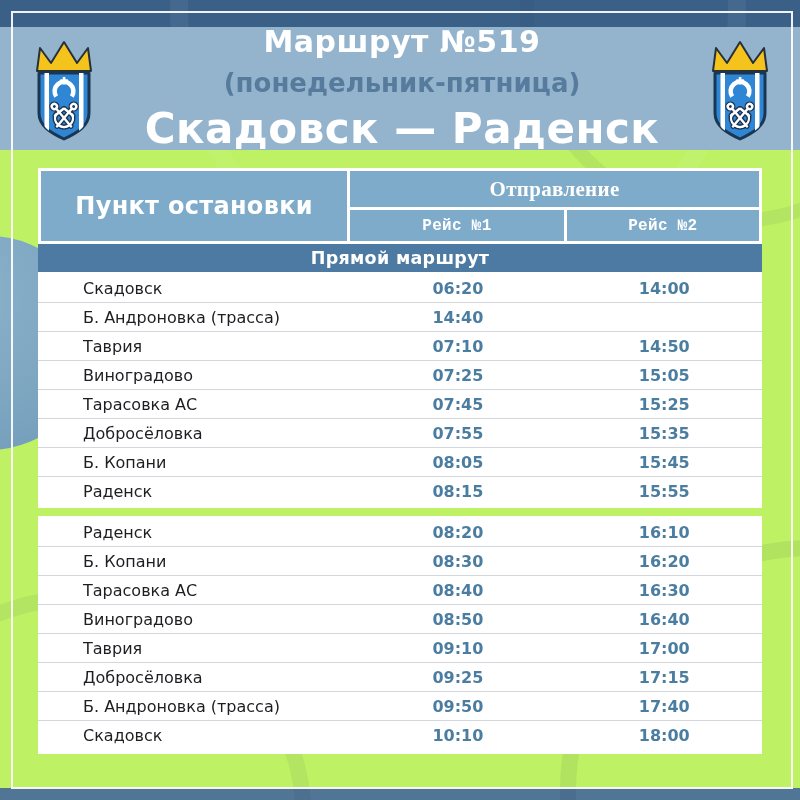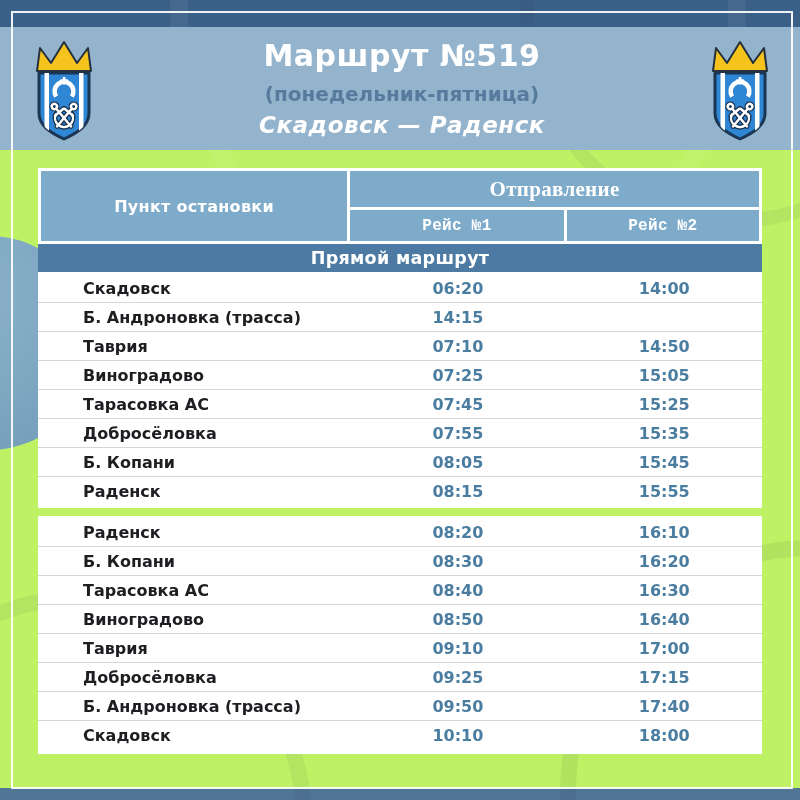--- a/index.html
+++ b/index.html
@@ -26,48 +26,48 @@
     z-index:40;pointer-events:none;
   }
   
   .hero{
     position:absolute;top:27px;left:0;width:100%;height:123px;background:#94b4ce;
     display:flex;align-items:center;justify-content:space-between;
     padding:0 26px;box-sizing:border-box;z-index:5;
   }
   .titles{flex:1;text-align:center;color:#ffffff;line-height:1.12;}
   .route-number{font-size:30px;font-weight:700;letter-spacing:.5px;}
-  .route-days{font-size:20px;font-weight:700;color:#567b9d;margin-top:11px;}
-  .route-name{font-size:23px;font-weight:700;margin-top:7px;letter-spacing:.5px;font-style:italic;}
+  .route-days{font-size:26px;font-weight:700;color:#567b9d;margin-top:11px;}
+  .route-name{font-size:42px;font-weight:700;margin-top:7px;letter-spacing:.5px;}
   .emblem{width:76px;height:106px;flex:none;}
   
   .schedule{position:absolute;top:168px;left:38px;width:724px;z-index:5;}
   .thead{
     background:#ffffff;padding:3px;display:grid;gap:3px;
     grid-template-columns:43fr 30fr 27fr;grid-template-rows:36px 31px;
   }
   .hcell{
     background:#7fabca;color:#fff;display:flex;align-items:center;justify-content:center;
     font-weight:700;letter-spacing:.3px;
   }
-  .h-stop{grid-row:1 / span 2;font-size:16px;text-align:center;}
+  .h-stop{grid-row:1 / span 2;font-size:24px;text-align:center;}
   .h-dep{grid-column:2 / span 2;font-size:21px;font-family:Liberation Serif, serif;}
   .h-trip{font-size:16px;font-family:Liberation Mono, monospace;}
   .band{
     height:28px;background:#4d7aa3;color:#fff;font-weight:700;font-size:17.5px;
     display:flex;align-items:center;justify-content:center;letter-spacing:.3px;text-align:center;
   }
   .rows{background:#ffffff;padding:2px 0 3px;}
   .rows.last{padding-bottom:5px;}
   .row{
     display:grid;grid-template-columns:43fr 30fr 27fr;height:28px;align-items:center;
     border-bottom:1px solid #d3d7db;
   }
   .rows .row:last-child{border-bottom:none;}
-  .stop-cell{padding-left:45px;font-weight:700;font-size:16px;color:#1e1e22;}
+  .stop-cell{padding-left:45px;font-weight:400;font-size:16px;color:#1e1e22;}
   .time-cell{text-align:center;color:#4b7da1;font-weight:700;font-size:16px;}
   .gap{height:8px;}
 </style>
 </head>
 <body>
 
 <svg width="0" height="0" style="position:absolute" aria-hidden="true">
   <defs>
     <clipPath id="shieldClip">
       <path d="M13,37 h50 v40 c0,13 -12,20 -25,26 c-13,-6 -25,-13 -25,-26 z"></path>
@@ -133,21 +133,21 @@
     <div class="band">Прямой маршрут</div>
     <div class="rows">
   <div class="row">
     <div class="stop-cell">Скадовск</div>
     <div class="time-cell t1">06:20</div>
     <div class="time-cell t2">14:00</div>
   </div>
 
   <div class="row">
     <div class="stop-cell">Б. Андроновка (трасса)</div>
-    <div class="time-cell t2">14:15</div>
+    <div class="time-cell t2">14:40</div>
   </div>
 
   <div class="row">
     <div class="stop-cell">Таврия</div>
     <div class="time-cell t1">07:10</div>
     <div class="time-cell t2">14:50</div>
   </div>
 
   <div class="row">
     <div class="stop-cell">Виноградово</div>

